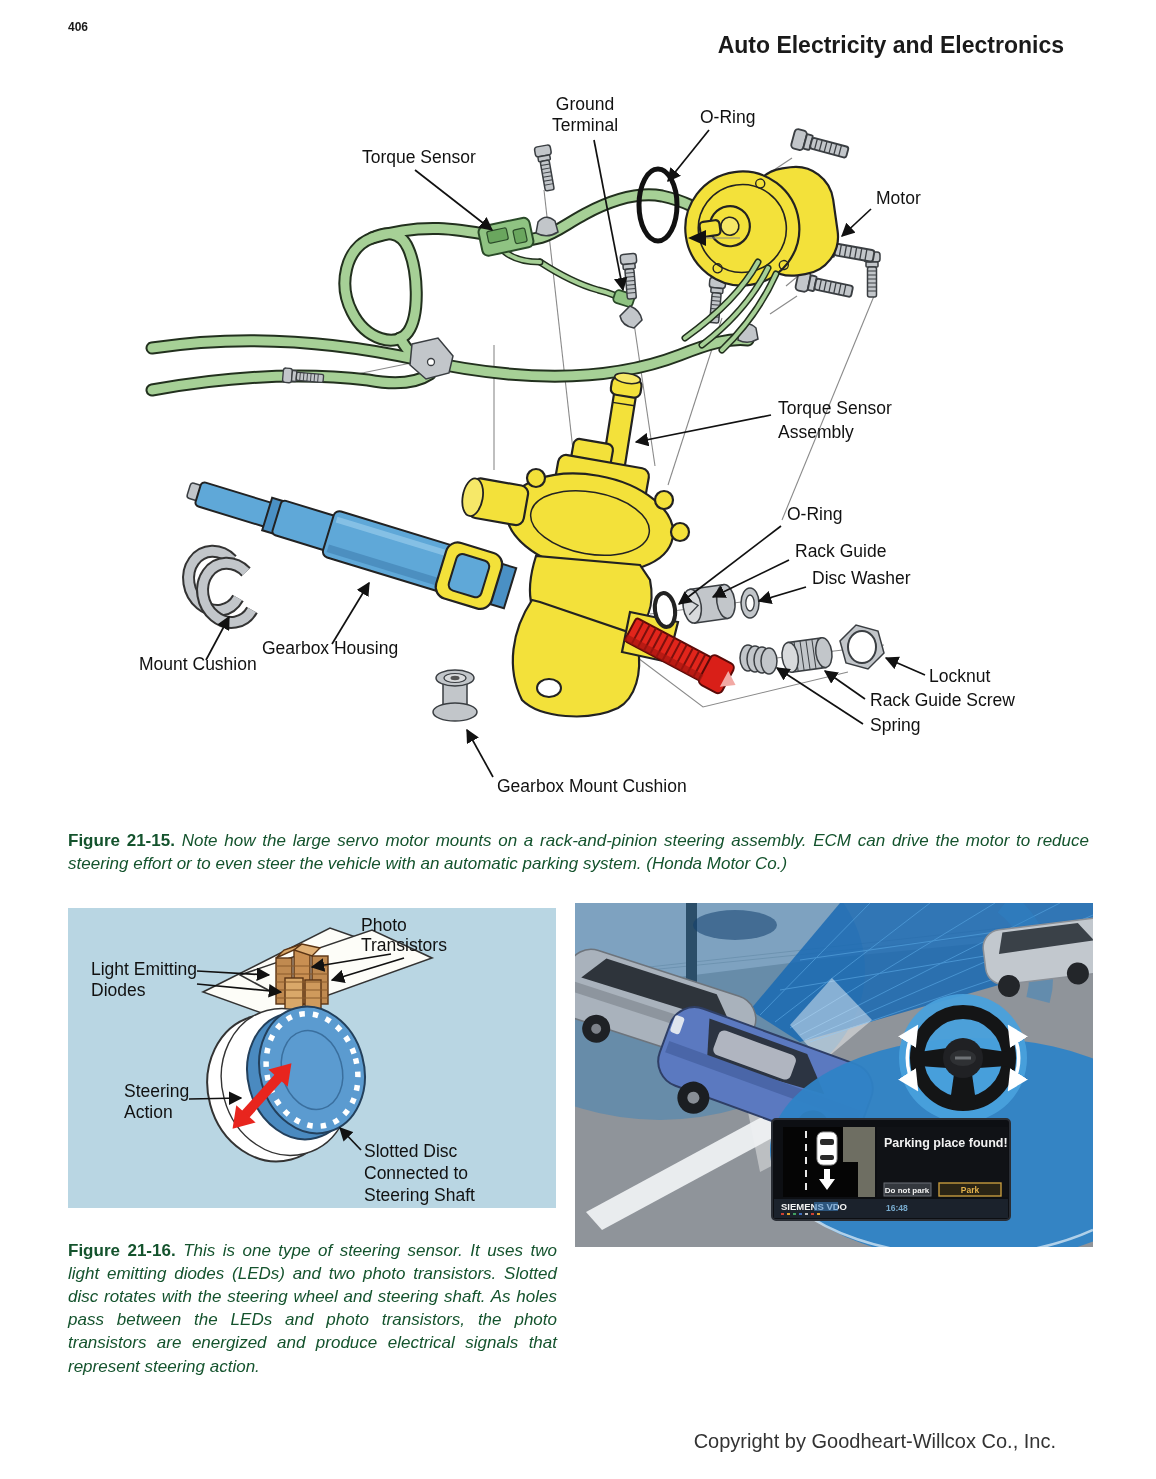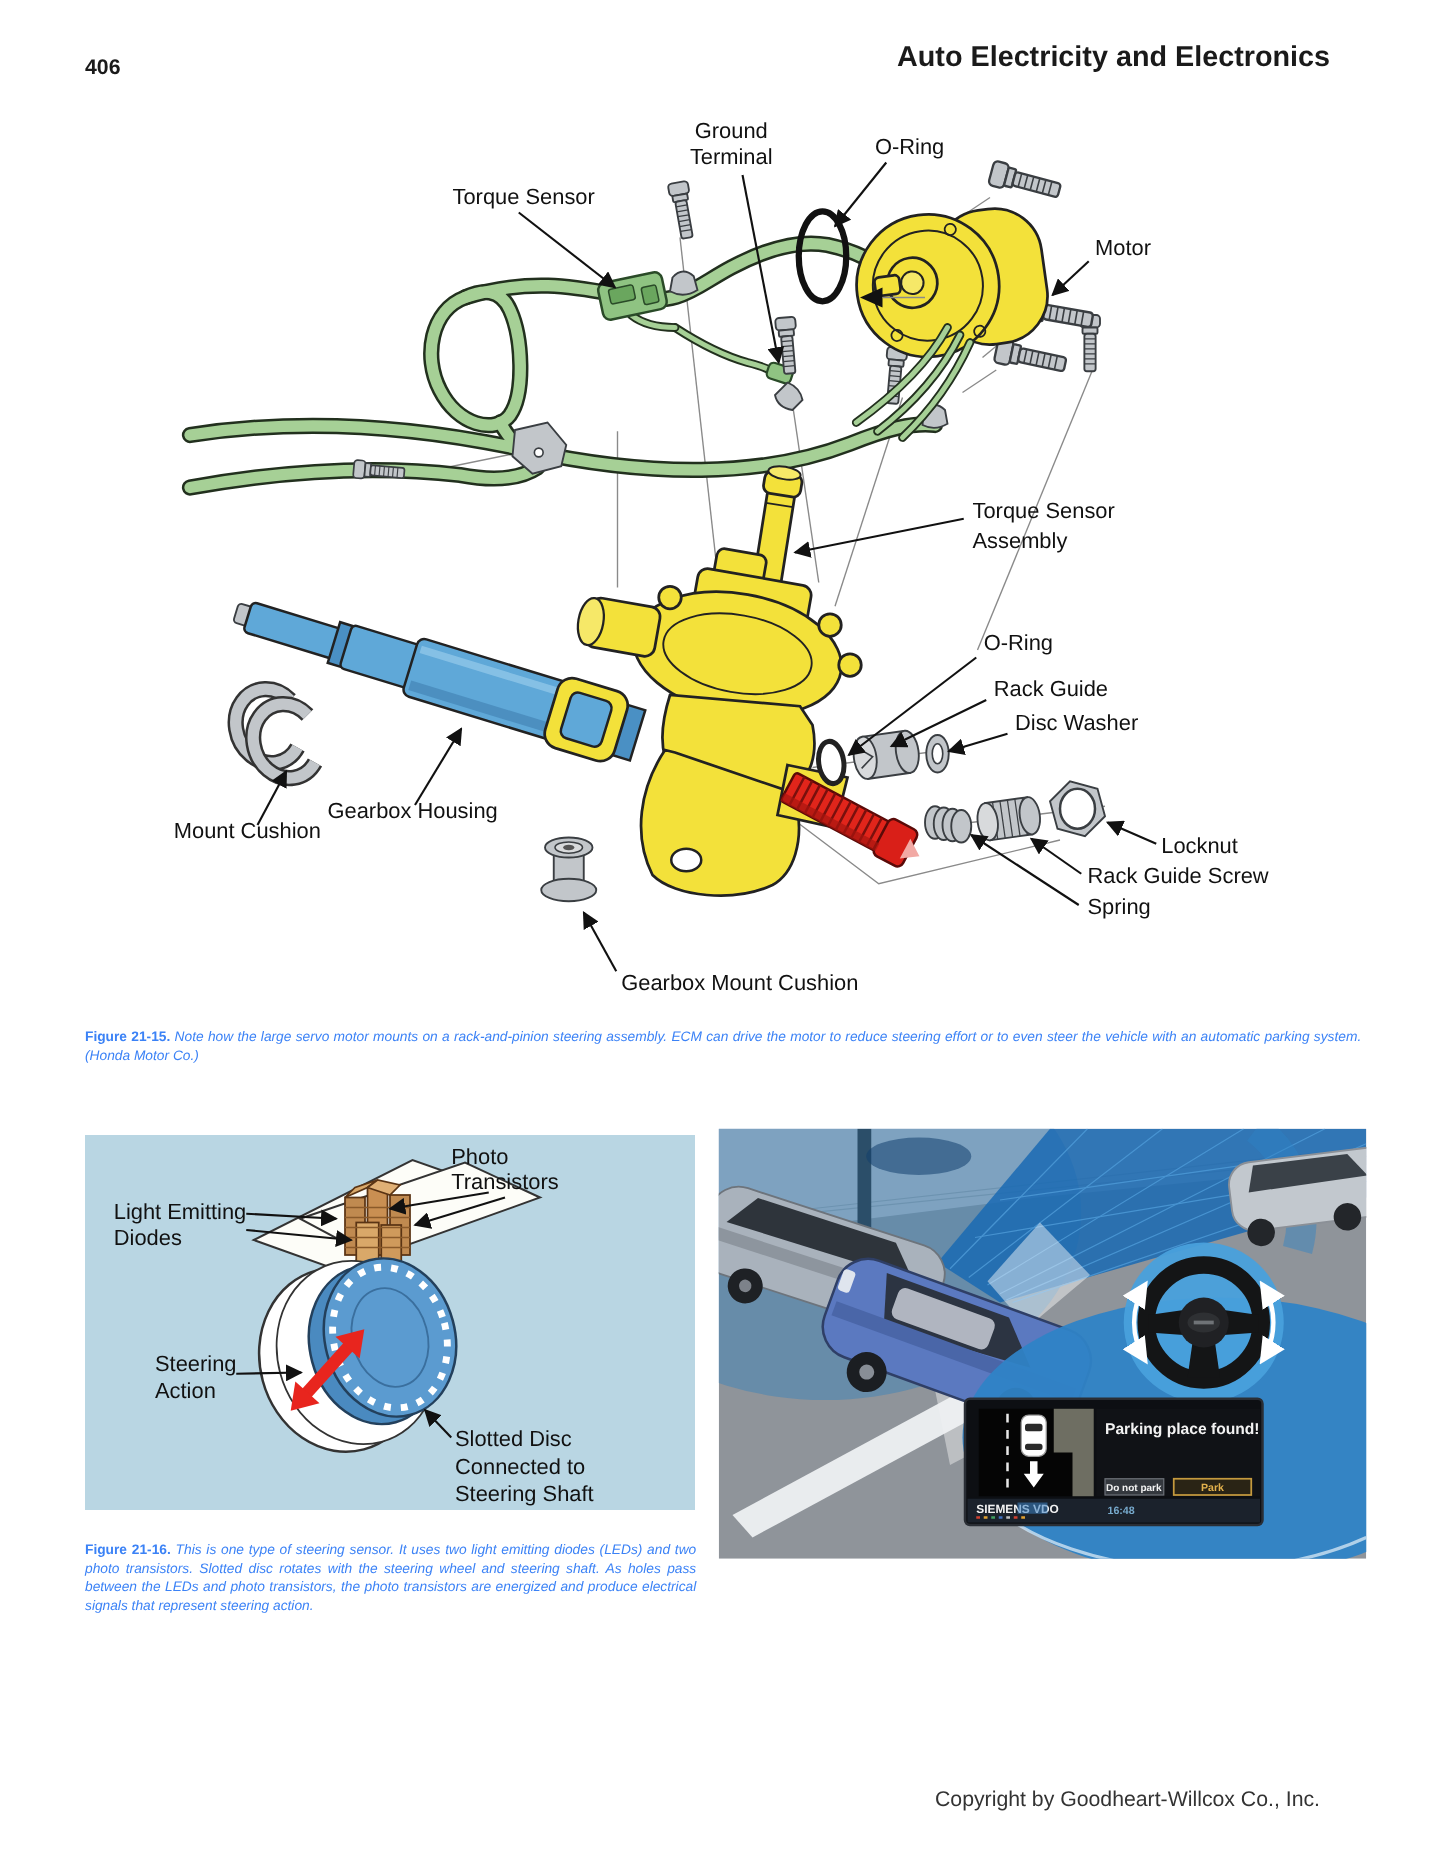--- a/index.html
+++ b/index.html
@@ -1,24 +1,24 @@
 <!DOCTYPE html>
 <html><head>
 <meta charset="utf-8">
 <style>
   html,body{margin:0;padding:0;background:#ffffff;}
   .page{position:relative;width:1156px;height:1479px;background:#ffffff;overflow:hidden;
         font-family:"Liberation Sans", sans-serif;color:#1a1a1a;}
-  .hdr-num{position:absolute;left:68px;top:44px;font-size:17px;font-weight:bold;}
+  .hdr-num{position:absolute;left:68px;top:20px;font-size:12px;font-weight:bold;}
   .hdr-title{position:absolute;right:92px;top:32px;font-size:23px;font-weight:bold;}
   .abs{position:absolute;}
-  .caption{position:absolute;font-size:11px;line-height:1.36;text-align:justify;color:#3b82f6;}
+  .caption{position:absolute;font-size:17px;line-height:1.36;text-align:justify;color:#14532d;}
   .caption b{font-style:normal;font-weight:bold;}
   .caption i{font-style:italic;}
-  .footer{position:absolute;right:100px;top:1430px;font-size:17px;color:#333;}
+  .footer{position:absolute;right:100px;top:1430px;font-size:20px;color:#333;}
   svg text{font-family:"Liberation Sans", sans-serif;}
   .lbl{font-size:17.5px;fill:#111;}
   .arrow{stroke:#111;stroke-width:1.7;fill:none;}
   .thin{stroke:#8a8a8a;stroke-width:1.1;fill:none;}
   .harness-u{stroke:#22301e;stroke-width:13;fill:none;stroke-linecap:round;}
   .harness-o{stroke:#a6d096;stroke-width:9;fill:none;stroke-linecap:round;}
   .wire-u{stroke:#22301e;stroke-width:7;fill:none;stroke-linecap:round;}
   .wire-o{stroke:#a6d096;stroke-width:4;fill:none;stroke-linecap:round;}
   .metal{fill:#c2c6ca;stroke:#3a3e42;stroke-width:1.5;}
   .yellow{fill:#f3e13a;stroke:#222;stroke-width:2.2;}

